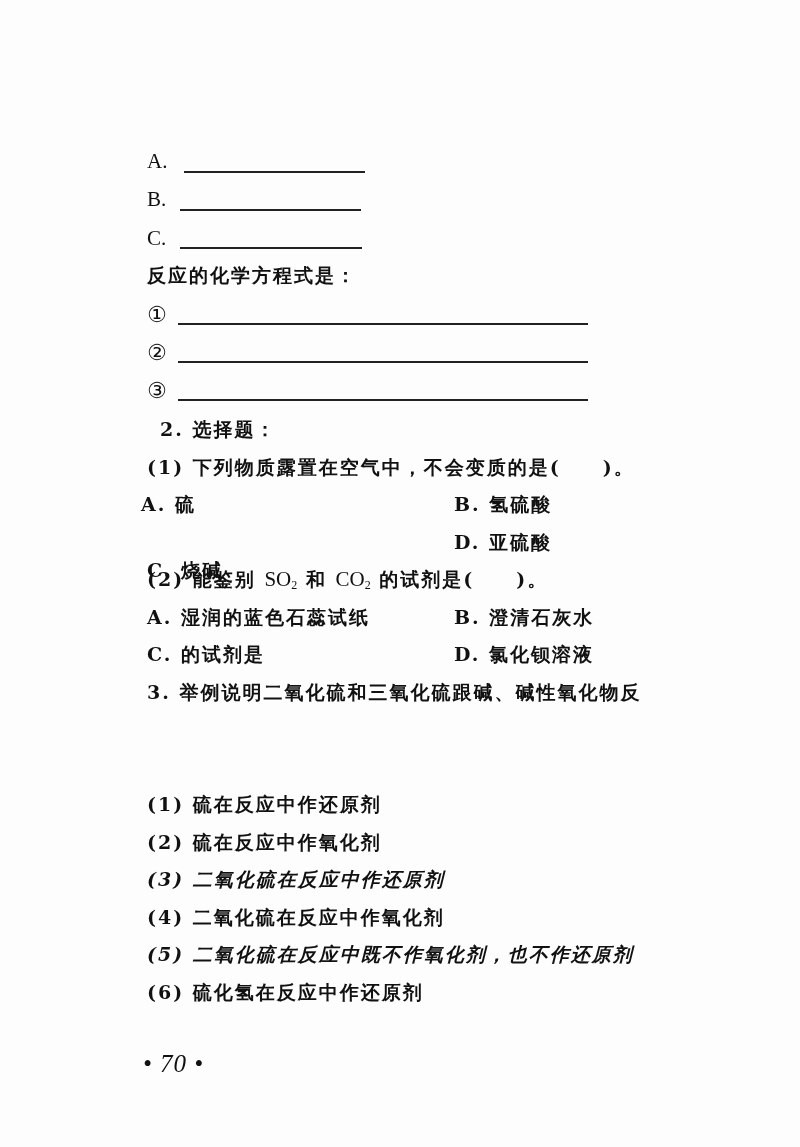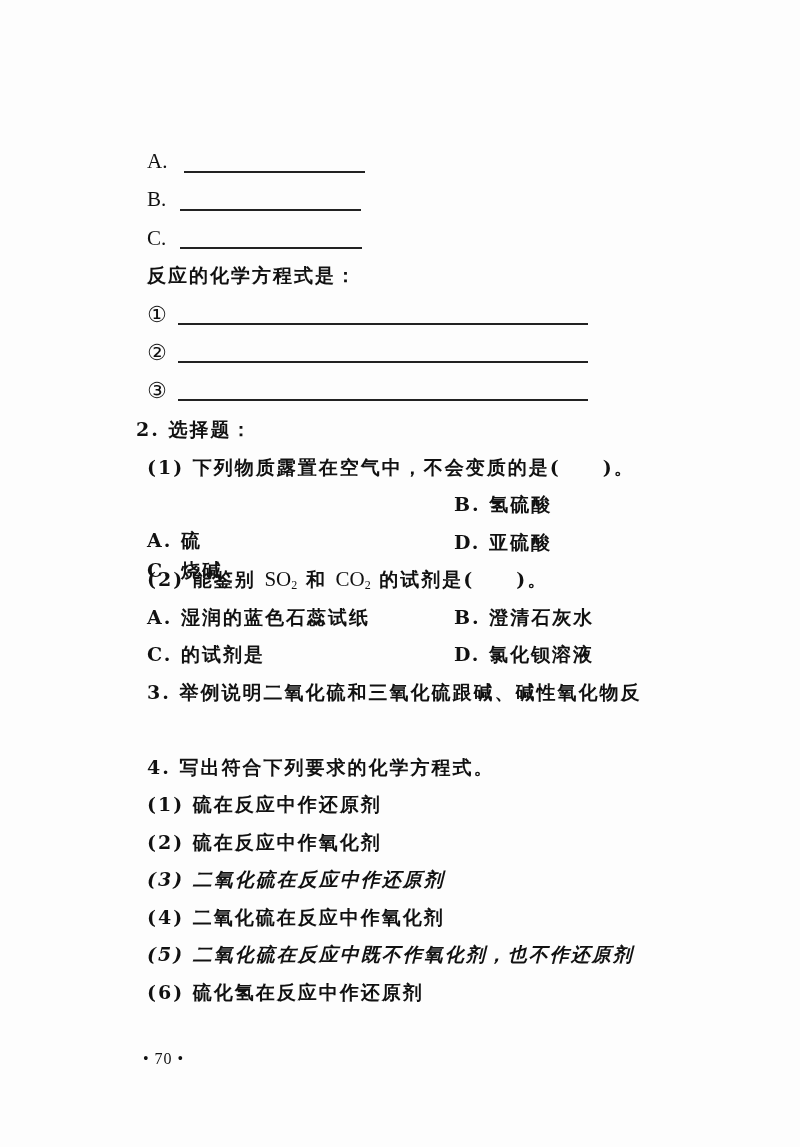--- a/index.html
+++ b/index.html
@@ -48,21 +48,22 @@
     sub {
       font-size: 12px;
       vertical-align: -3px;
       line-height: 0;
     }
     .pageno {
       position: absolute;
       left: 143px;
       top: 1050px;
       font-family: "Liberation Serif", "DejaVu Serif", serif;
-      font-size: 16px;
+      font-style: italic;
+      font-size: 25px;
       letter-spacing: 1px;
     }
   </style>
 </head>
 <body>
 
 <div class="page">
 
   <div class="line latin" style="left:147px; top:148px;">A.</div>
   <div class="blank" style="left:184px; top:171px; width:181px;"></div>
@@ -77,37 +78,36 @@
 
   <div class="line circ" style="left:147px; top:302px;">①</div>
   <div class="blank" style="left:178px; top:323px; width:410px;"></div>
 
   <div class="line circ" style="left:147px; top:340px;">②</div>
   <div class="blank" style="left:178px; top:361px; width:410px;"></div>
 
   <div class="line circ" style="left:147px; top:378px;">③</div>
   <div class="blank" style="left:178px; top:399px; width:410px;"></div>
 
-  <div class="line" style="left:136px; top:416px;">2. 选择题：</div>
+  <div class="line" style="left:160px; top:416px;">2. 选择题：</div>
 
   <div class="line" style="left:147px; top:454px;">(1) 下列物质露置在空气中，不会变质的是(　　)。</div>
-  <div class="line" style="left:147px; top:491px;margin-top:36px;">A. 硫</div>
+  <div class="line" style="left:141px; top:491px;">A. 硫</div>
   <div class="line" style="left:454px; top:491px;">B. 氢硫酸</div>
   <div class="line" style="left:147px; top:529px;margin-top:28px;">C. 烧碱</div>
   <div class="line" style="left:454px; top:529px;">D. 亚硫酸</div>
 
   <div class="line" style="left:147px; top:566px;"><span>(2) 能鉴别 </span><span class="latin"><span>SO</span><sub>2</sub></span><span> 和 </span><span class="latin"><span>CO</span><sub>2</sub></span><span> 的试剂是(　　)。</span></div>
   <div class="line" style="left:147px; top:604px;">A. 湿润的蓝色石蕊试纸</div>
   <div class="line" style="left:454px; top:604px;">B. 澄清石灰水</div>
   <div class="line" style="left:147px; top:641px;">C. 的试剂是</div>
   <div class="line" style="left:454px; top:641px;">D. 氯化钡溶液</div>
 
   <div class="line" style="left:147px; top:679px;">3. 举例说明二氧化硫和三氧化硫跟碱、碱性氧化物反</div>
 
-  <div class="line" style="left:147px; top:754px;">4. 写出符合下列要求的化学方程式。</div>
   <div class="line" style="left:147px; top:791px;">(1) 硫在反应中作还原剂</div>
   <div class="line" style="left:147px; top:829px;">(2) 硫在反应中作氧化剂</div>
   <div class="line" style="left:147px; top:866px;font-style:italic;">(3) 二氧化硫在反应中作还原剂</div>
   <div class="line" style="left:147px; top:904px;">(4) 二氧化硫在反应中作氧化剂</div>
   <div class="line" style="left:147px; top:941px;font-style:italic;">(5) 二氧化硫在反应中既不作氧化剂，也不作还原剂</div>
   <div class="line" style="left:147px; top:979px;">(6) 硫化氢在反应中作还原剂</div>
 
   <div class="pageno">• 70 •</div>
 </div>
 

